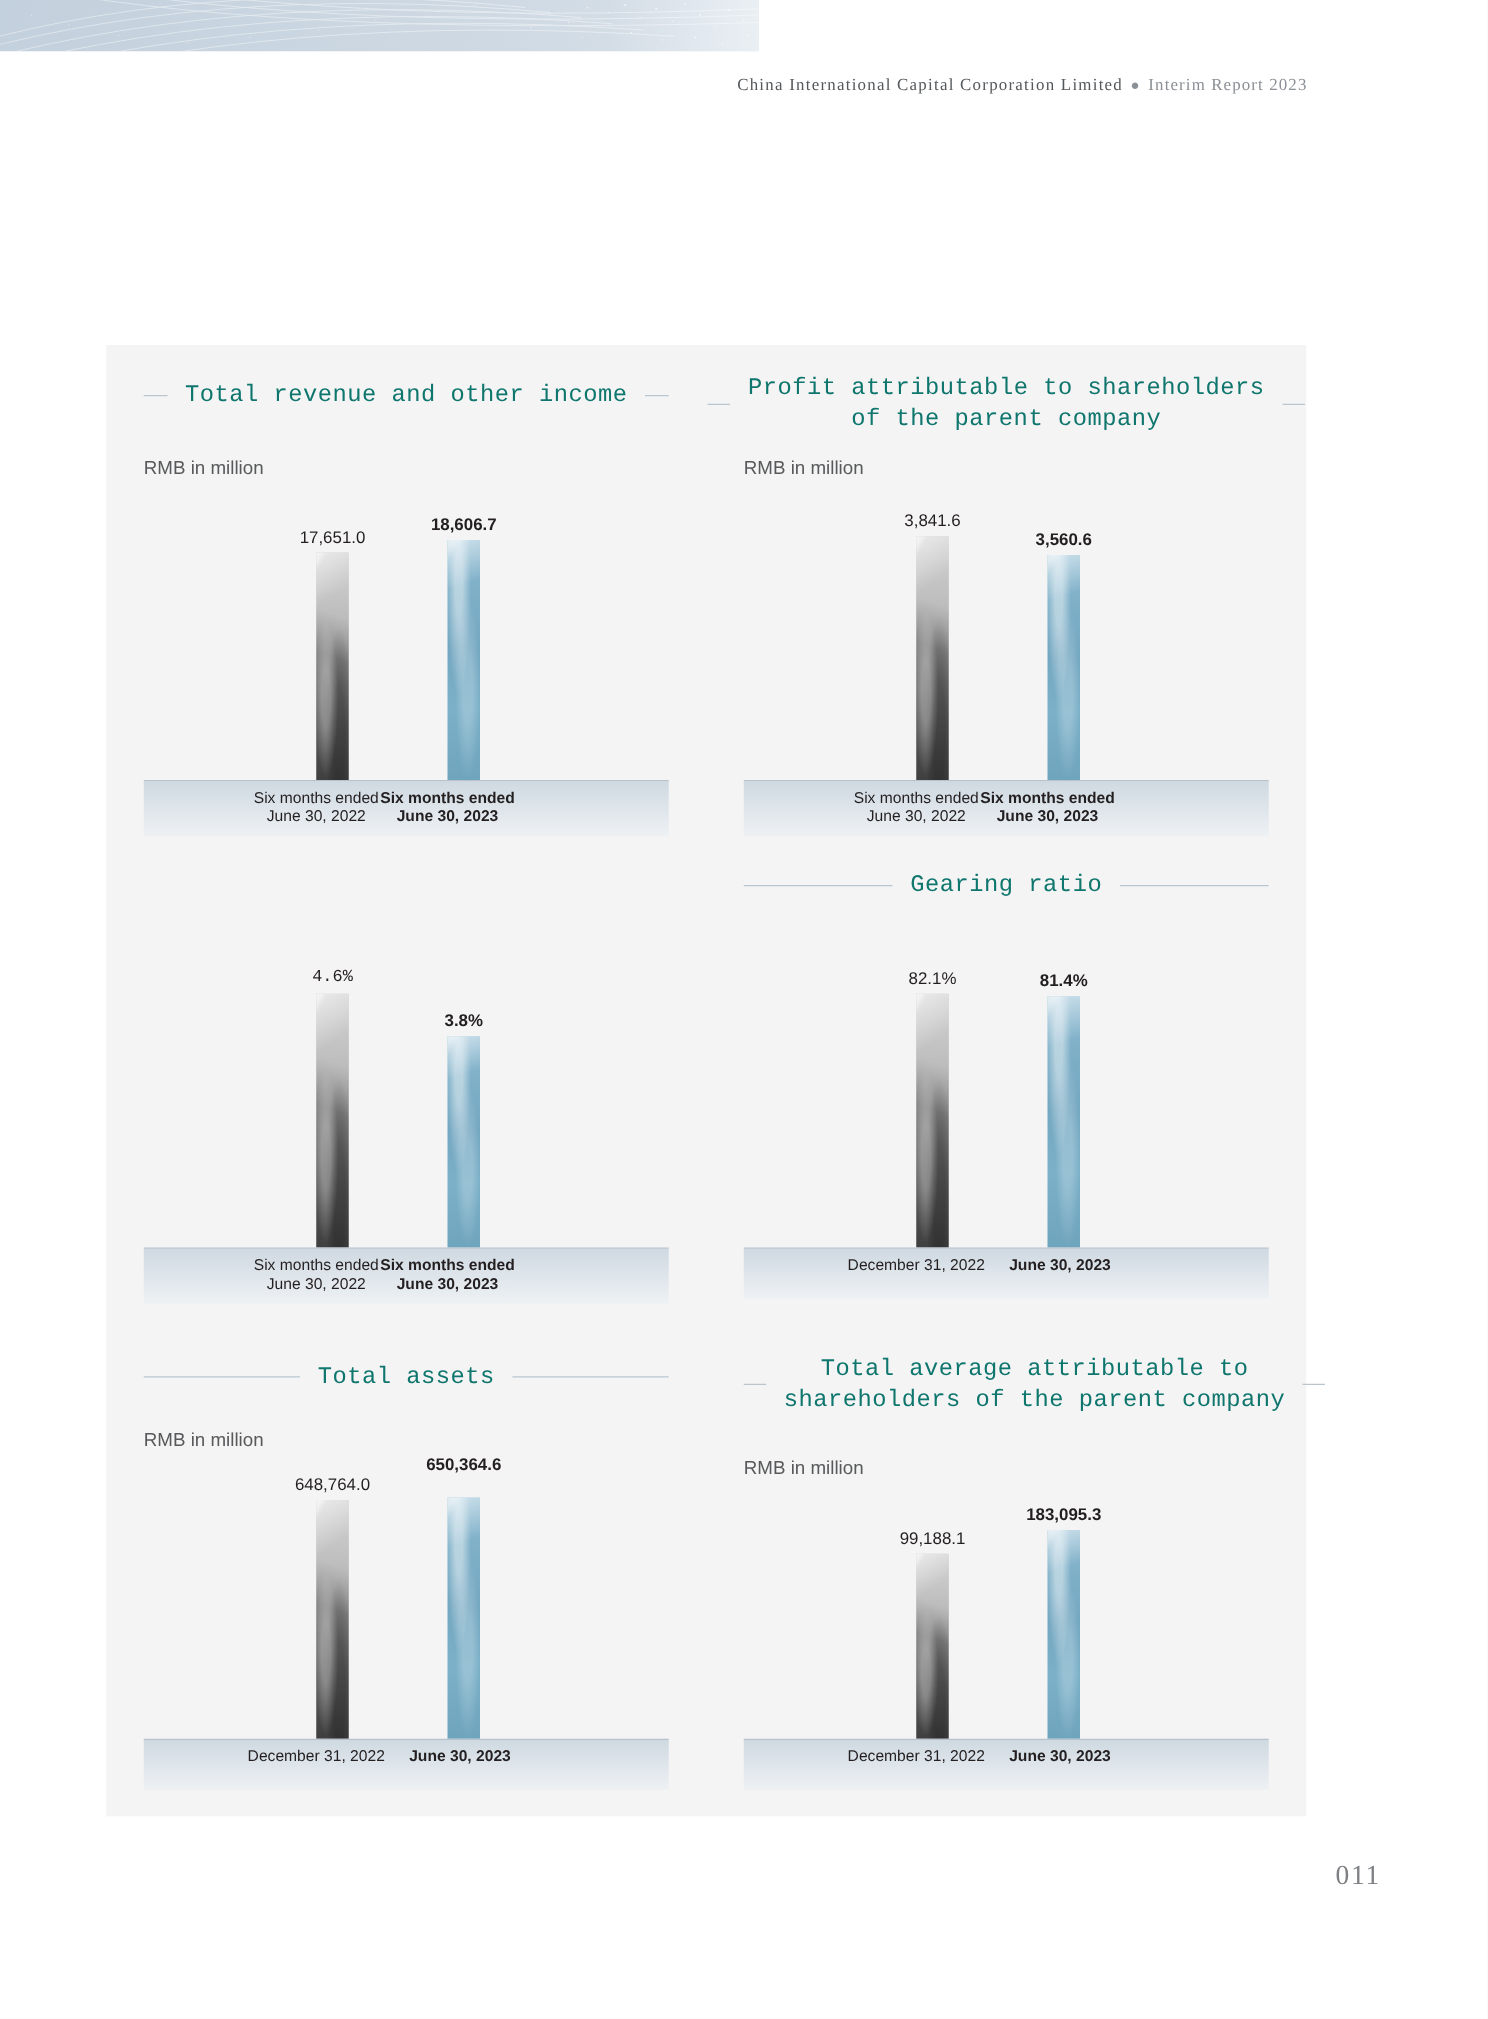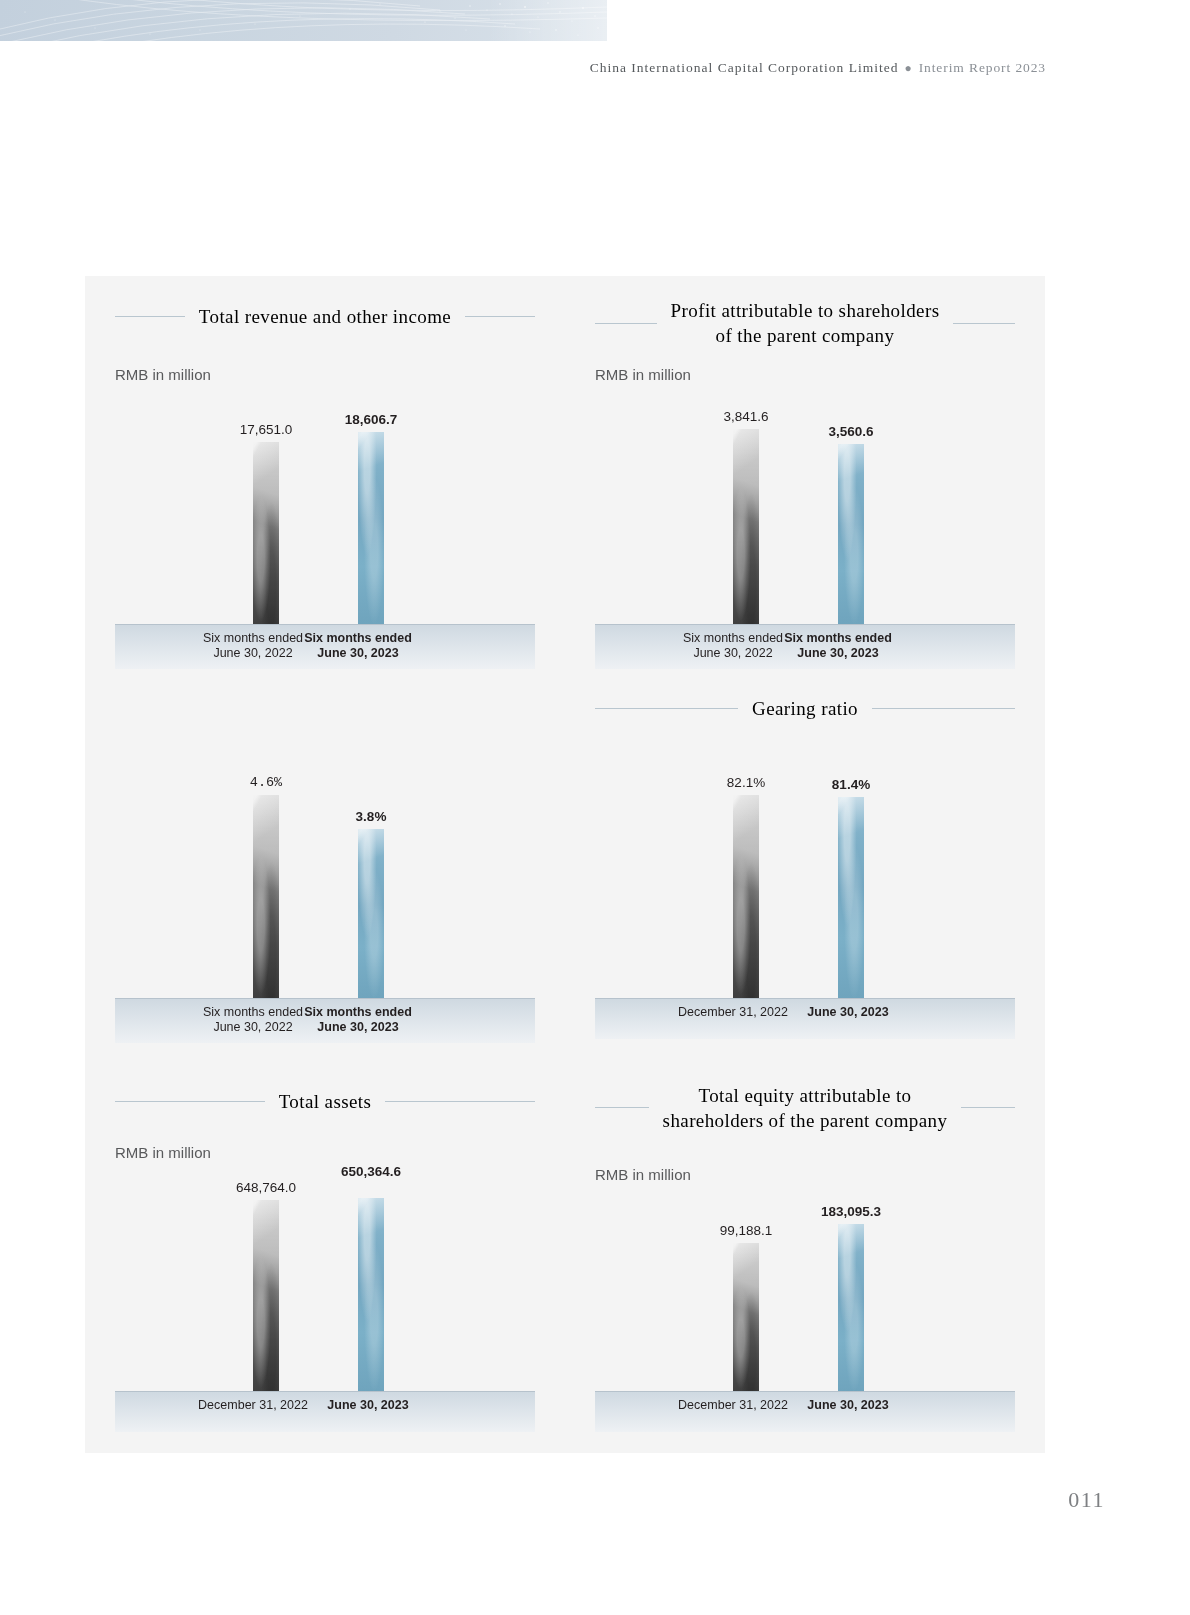--- a/index.html
+++ b/index.html
@@ -53,23 +53,23 @@
 
   
   .chart-head{
     position:absolute;left:30px;right:30px;top:28px;
     display:flex;align-items:center;gap:0;
   }
   .rule{flex:1 1 auto;height:1px;background:#b9c6cf;min-width:18px;}
   .chart-title{
     flex:0 0 auto;
     padding:0 14px;
-    font-family:Liberation Serif, serif;
+    font-family:Liberation Mono, monospace;
     font-size:19px;line-height:25px;
-    color:#000000;
+    color:#0f766e;
     text-align:center;
     letter-spacing:.4px;
     white-space:pre-line;
   }
   .chart-head.two-line .rule{align-self:center;}
 
   .unit{
     position:absolute;left:30px;
     font-size:15px;color:#58595b;
     font-family:"Liberation Sans",sans-serif;
@@ -230,21 +230,21 @@
       </div>
       <div class="axis-band tall" style="top:348px;">
         <div class="axis-label" style="left:71px;width:134px;">Six months ended
 June 30, 2022</div>
         <div class="axis-label bold" style="left:176px;width:134px;">Six months ended
 June 30, 2023</div>
       </div>
     </div>
 
     <div class="cell">
-      <div class="chart-head two-line" style="top:22px;">
+      <div class="chart-head two-line" style="top:22px;justify-content:center;">
         <span class="rule"></span>
         <span class="chart-title">Profit attributable to shareholders
 of the parent company</span>
         <span class="rule"></span>
       </div>
       <div class="unit" style="top:90px;">RMB in million</div>
       <div class="plot" style="top:130px;height:218px;">
         <div class="bars">
           <div class="bar-wrap" style="left:138px;">
             <div class="bar gray" style="height:195px;"></div>
@@ -330,21 +330,21 @@
       </div>
       <div class="axis-band" style="top:330px;">
         <div class="axis-label" style="left:61px;width:154px;">December 31, 2022</div>
         <div class="axis-label bold" style="left:186px;width:134px;">June 30, 2023</div>
       </div>
     </div>
 
     <div class="cell">
       <div class="chart-head two-line" style="top:22px;">
         <span class="rule"></span>
-        <span class="chart-title">Total equity attributable to
+        <span class="chart-title">Total average attributable to
 shareholders of the parent company</span>
         <span class="rule"></span>
       </div>
       <div class="unit" style="top:105px;">RMB in million</div>
       <div class="plot" style="top:145px;height:185px;">
         <div class="bars">
           <div class="bar-wrap" style="left:138px;">
             <div class="bar gray" style="height:148px;"></div>
             <div class="bar-label" style="bottom:153px;">99,188.1</div>
           </div>

